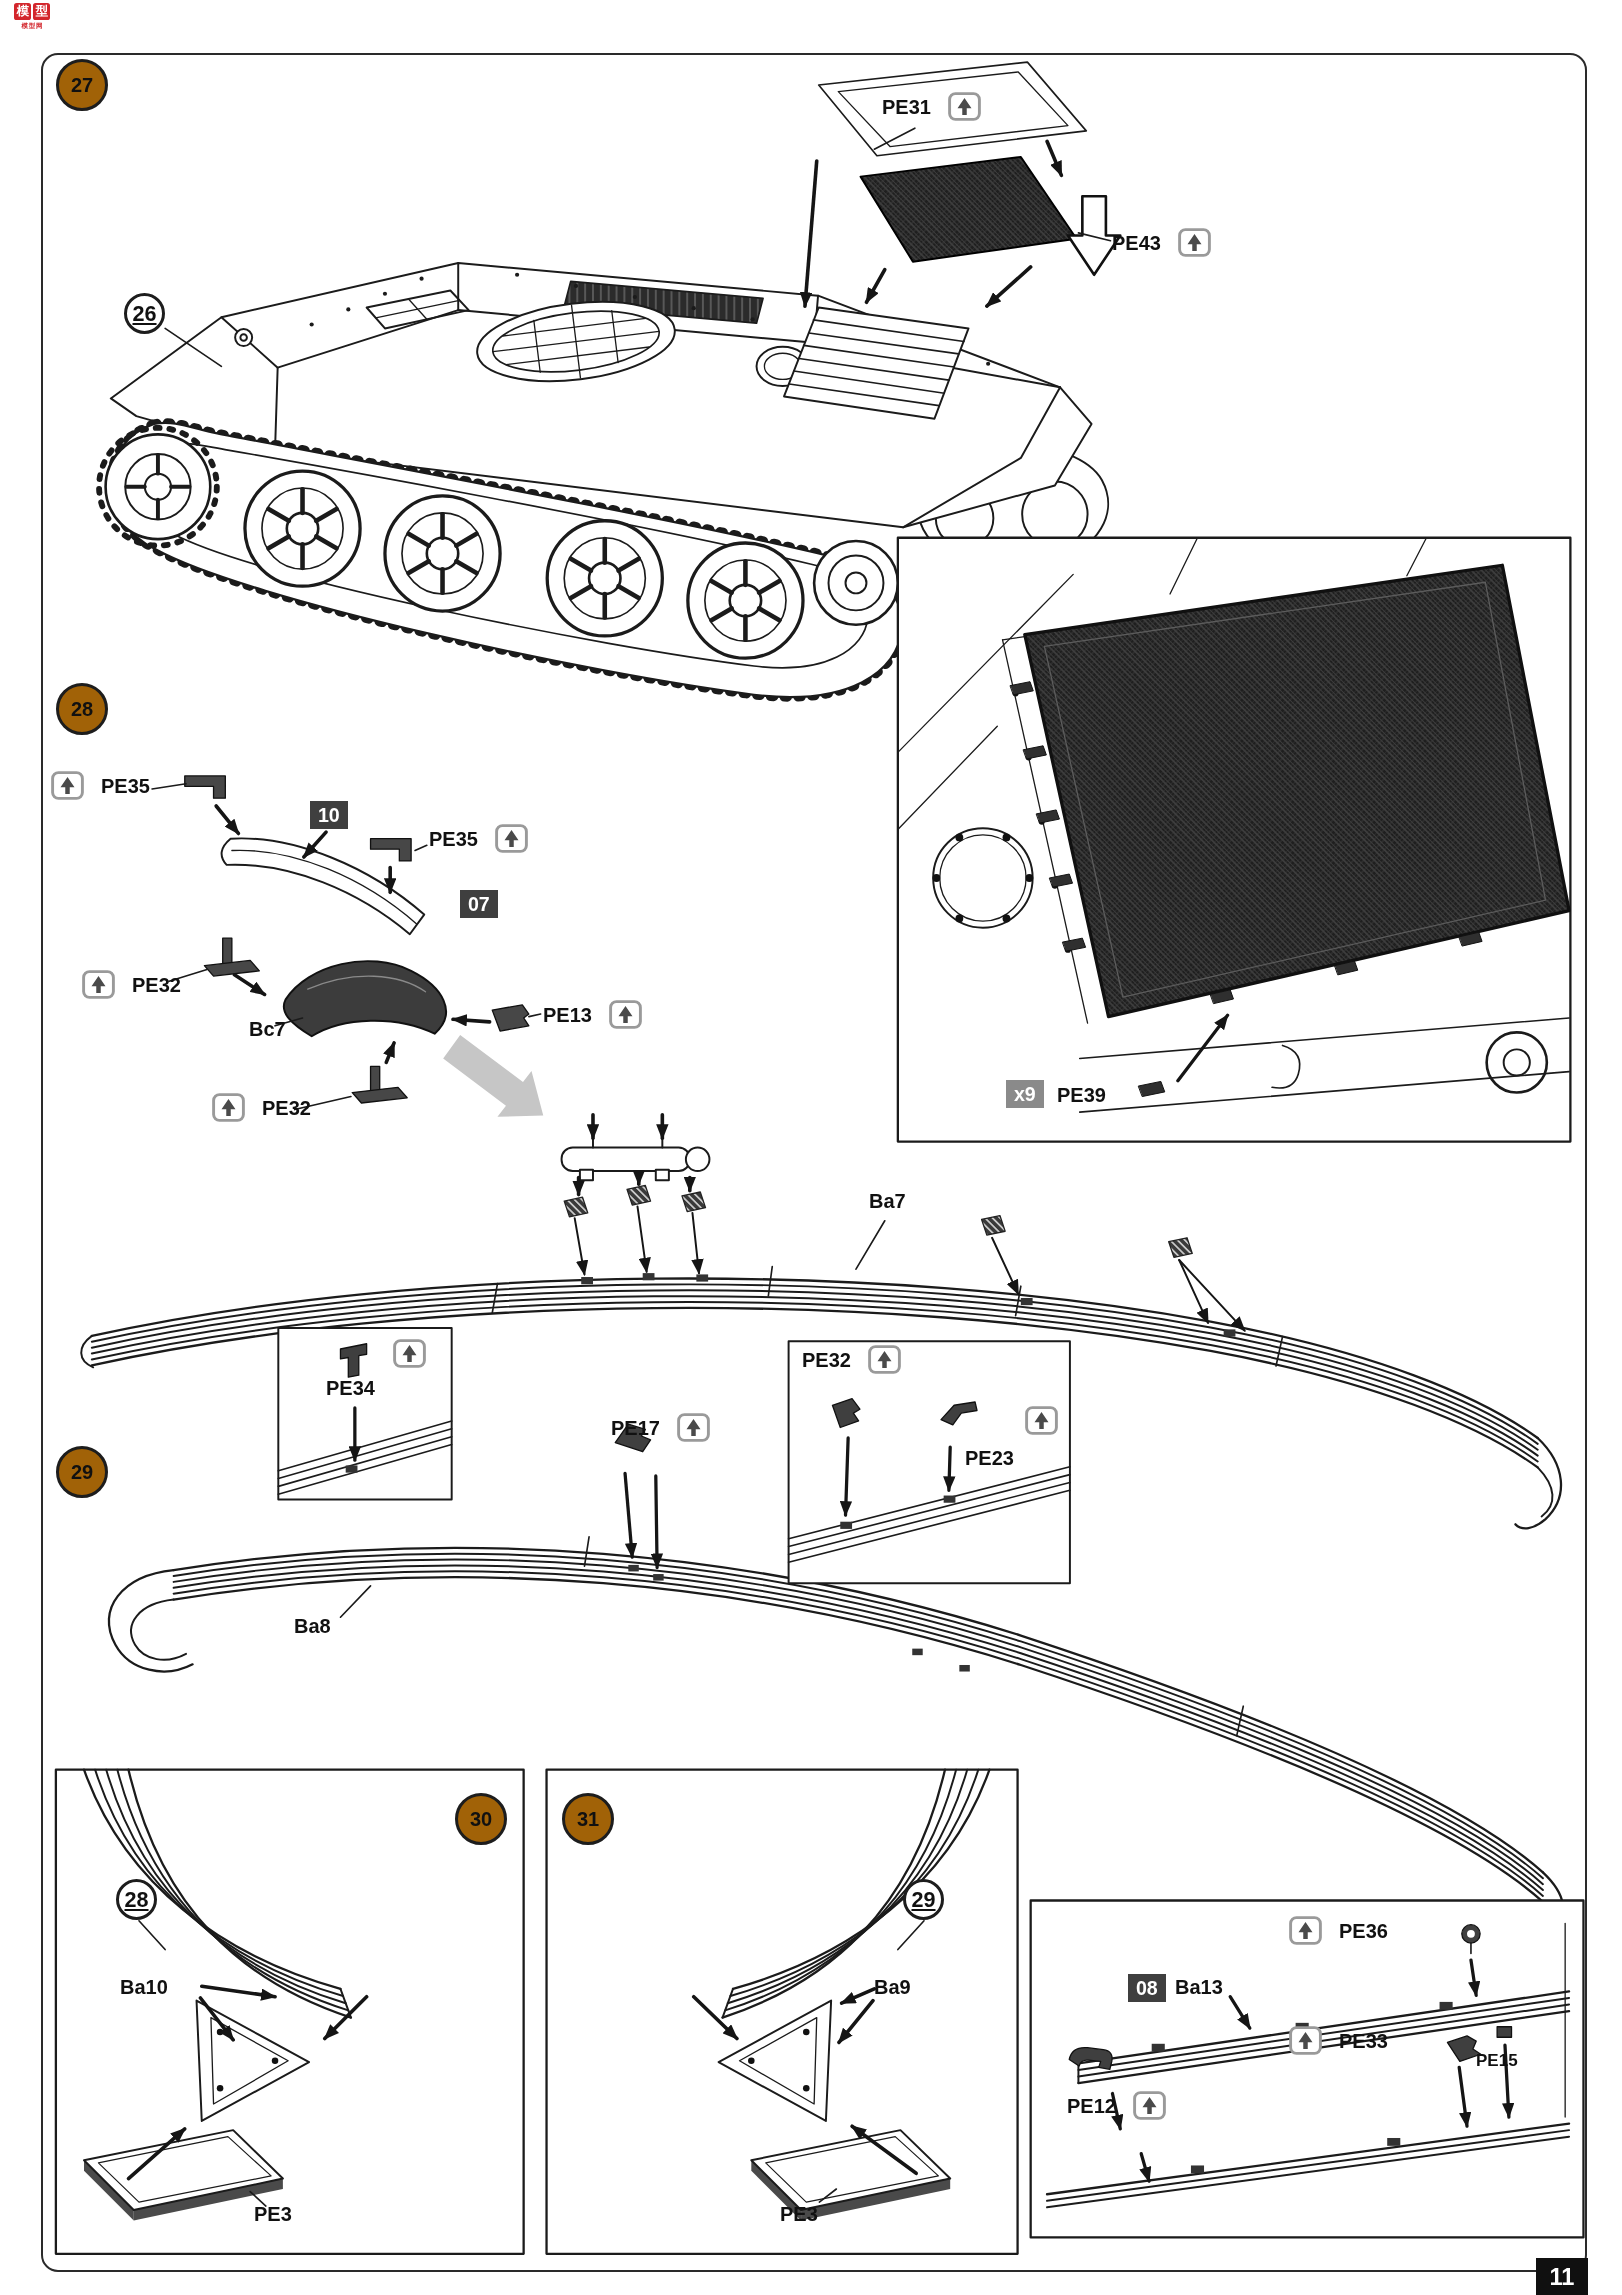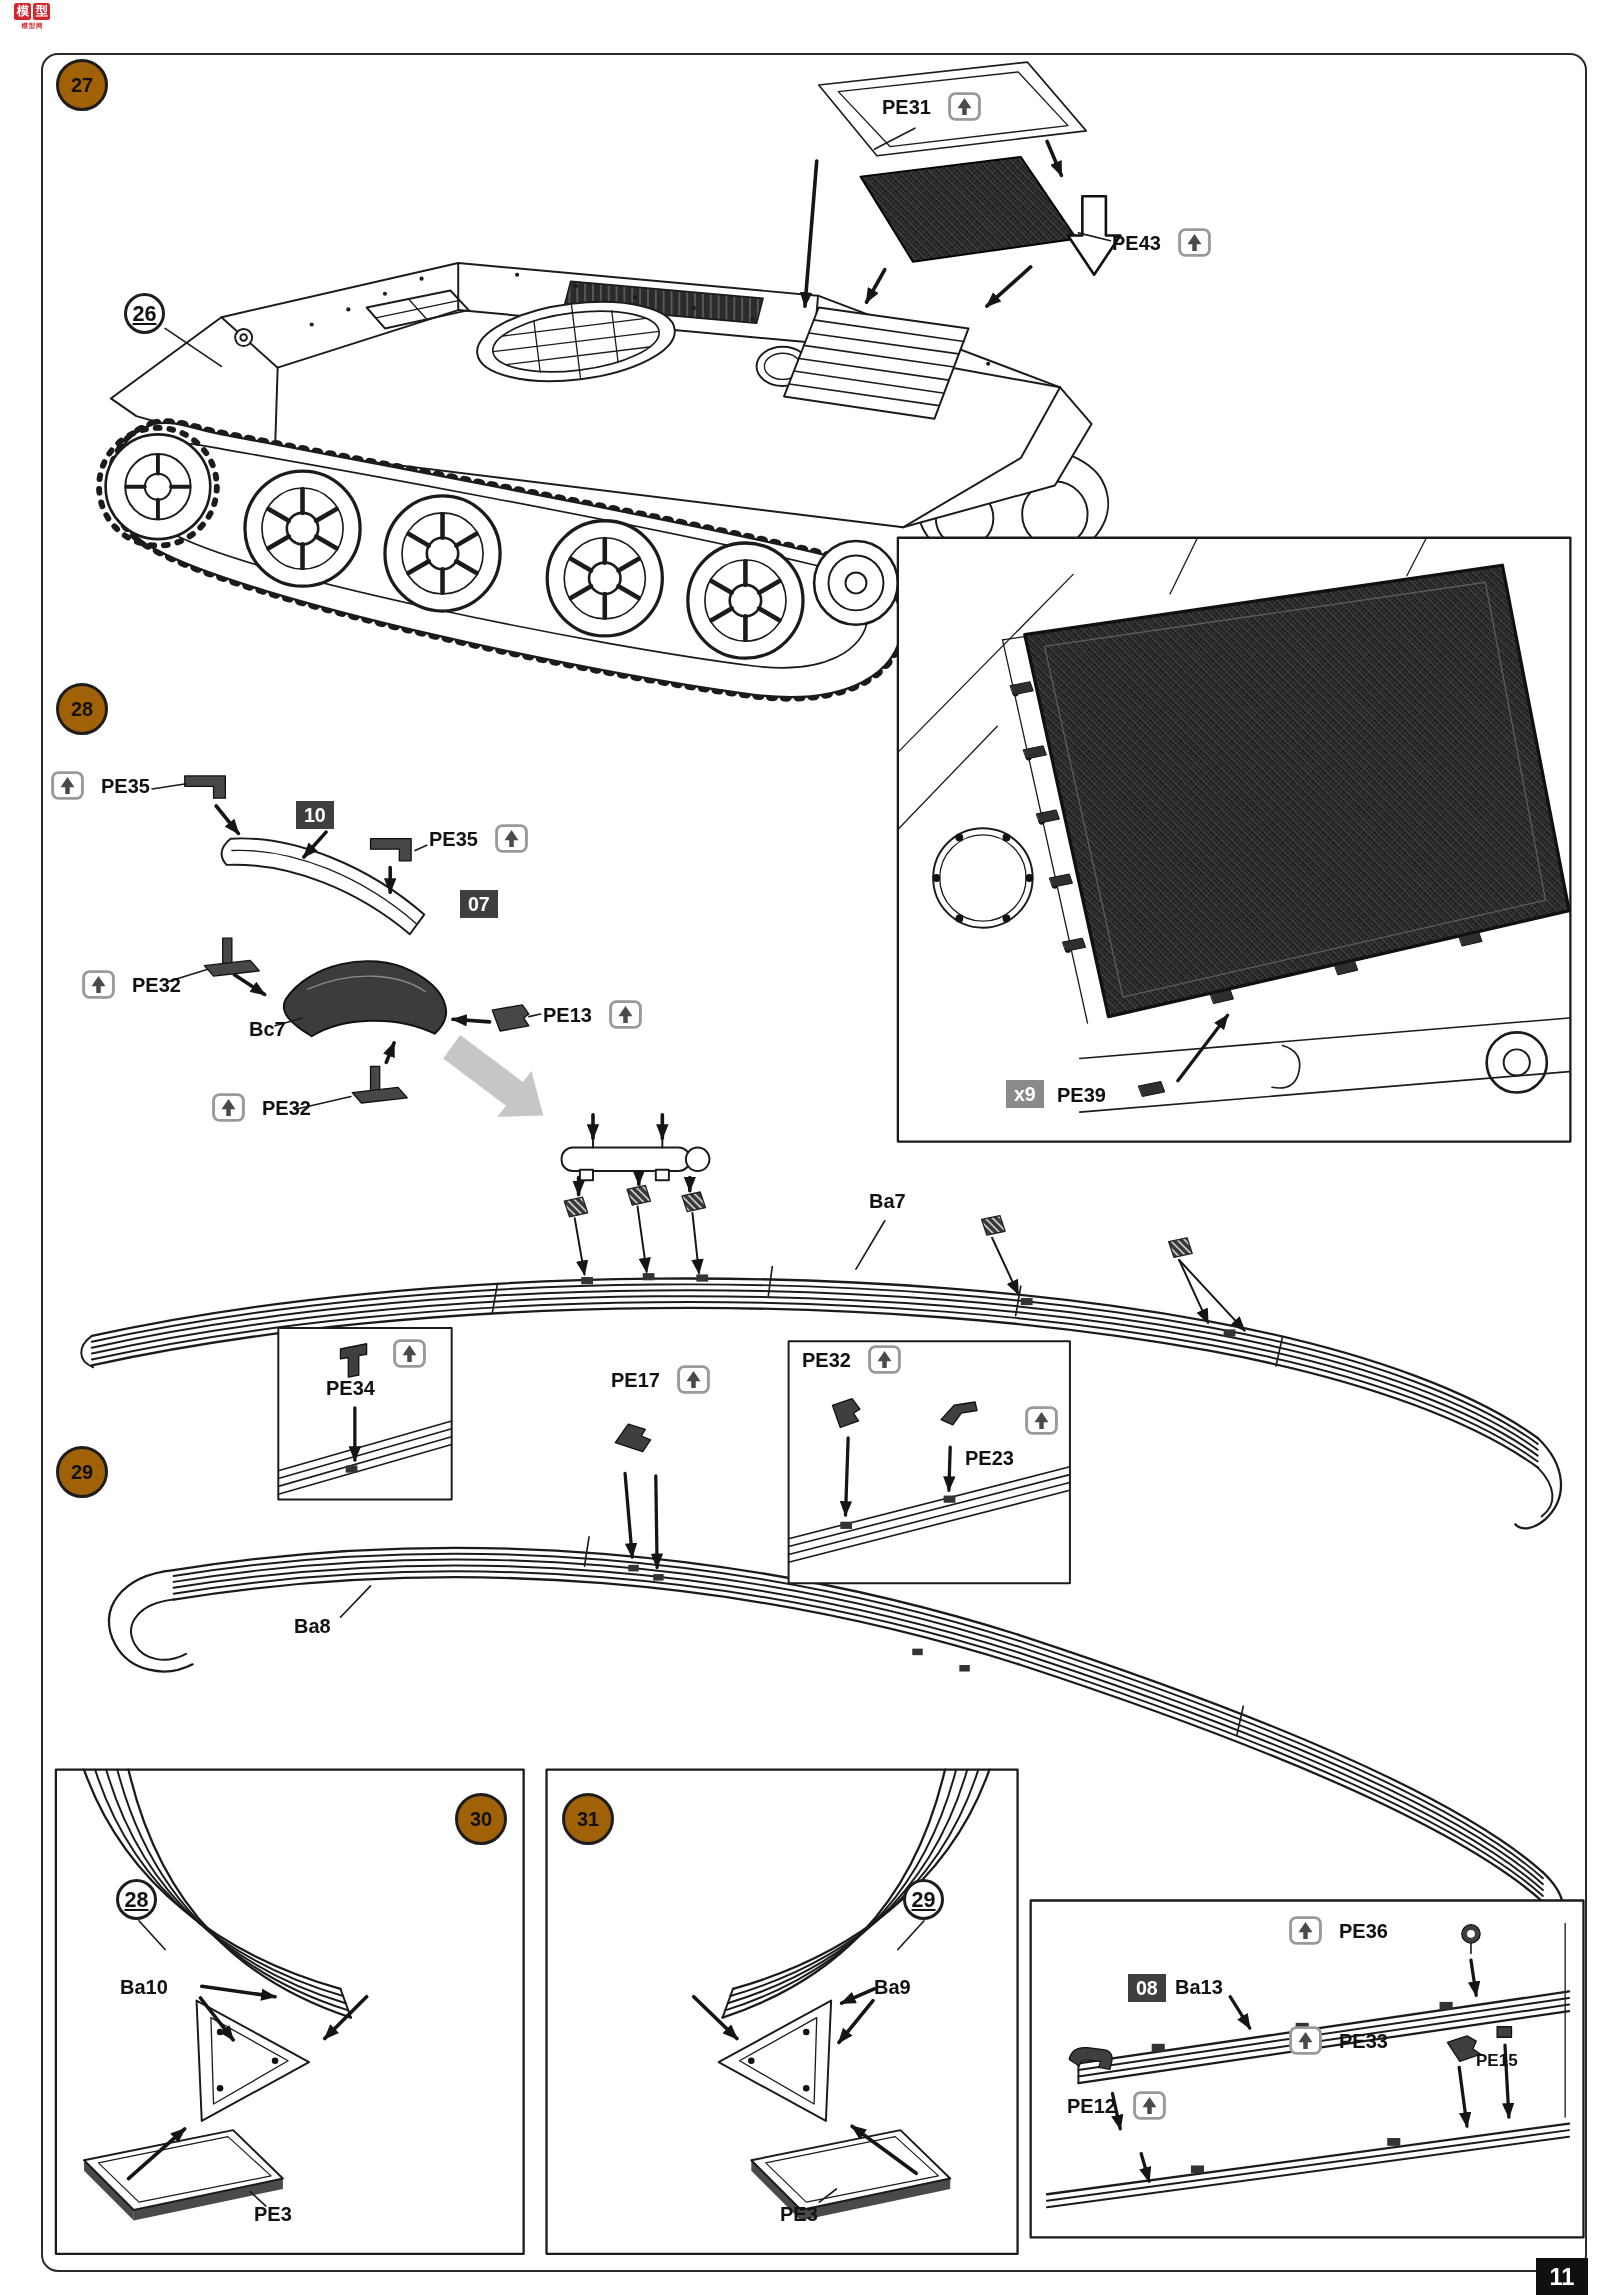--- a/index.html
+++ b/index.html
@@ -528,21 +528,21 @@
     </svg>
 </div>
 
 <div class="row" style="left:51px;top:771px">
   <svg class="bi" viewBox="0 0 25 22">
       <rect class="fr" x="1.2" y="1.2" width="22.6" height="19.6" rx="4.5"></rect>
       <path class="ar" d="M10.8 17.5v-5.2H7.2L12.5 4.6l5.3 7.7h-3.6v5.2z"></path>
     </svg>
   <span>PE35</span>
 </div>
-<div class="qbox" style="left:296px;top:801px">10</div>
+<div class="qbox" style="left:310px;top:801px">10</div>
 <div class="row" style="left:429px;top:824px">
   <span>PE35</span>
   <svg class="bi" viewBox="0 0 25 22">
       <rect class="fr" x="1.2" y="1.2" width="22.6" height="19.6" rx="4.5"></rect>
       <path class="ar" d="M10.8 17.5v-5.2H7.2L12.5 4.6l5.3 7.7h-3.6v5.2z"></path>
     </svg>
 </div>
 <div class="qbox" style="left:460px;top:890px">07</div>
 <div class="row" style="left:82px;top:970px">
   <svg class="bi" viewBox="0 0 25 22">
@@ -571,21 +571,21 @@
 <div class="lbl" style="left:1057px;top:1084px">PE39</div>
 
 <div class="lbl" style="left:869px;top:1190px">Ba7</div>
 <div class="lbl" style="left:294px;top:1615px">Ba8</div>
 
 <div class="lbl" style="left:326px;top:1377px">PE34</div>
 <svg class="bi abs-icon" style="left:393px;top:1339px" viewBox="0 0 25 22">
     <rect class="fr" x="1.2" y="1.2" width="22.6" height="19.6" rx="4.5"></rect>
     <path class="ar" d="M10.8 17.5v-5.2H7.2L12.5 4.6l5.3 7.7h-3.6v5.2z"></path>
   </svg>
-<div class="row" style="left:611px;top:1365px">
+<div class="row" style="left:611px;top:1413px">
   <span>PE17</span>
   <svg class="bi" viewBox="0 0 25 22">
       <rect class="fr" x="1.2" y="1.2" width="22.6" height="19.6" rx="4.5"></rect>
       <path class="ar" d="M10.8 17.5v-5.2H7.2L12.5 4.6l5.3 7.7h-3.6v5.2z"></path>
     </svg>
 </div>
 <div class="row" style="left:802px;top:1345px">
   <span>PE32</span>
   <svg class="bi" viewBox="0 0 25 22">
       <rect class="fr" x="1.2" y="1.2" width="22.6" height="19.6" rx="4.5"></rect>

